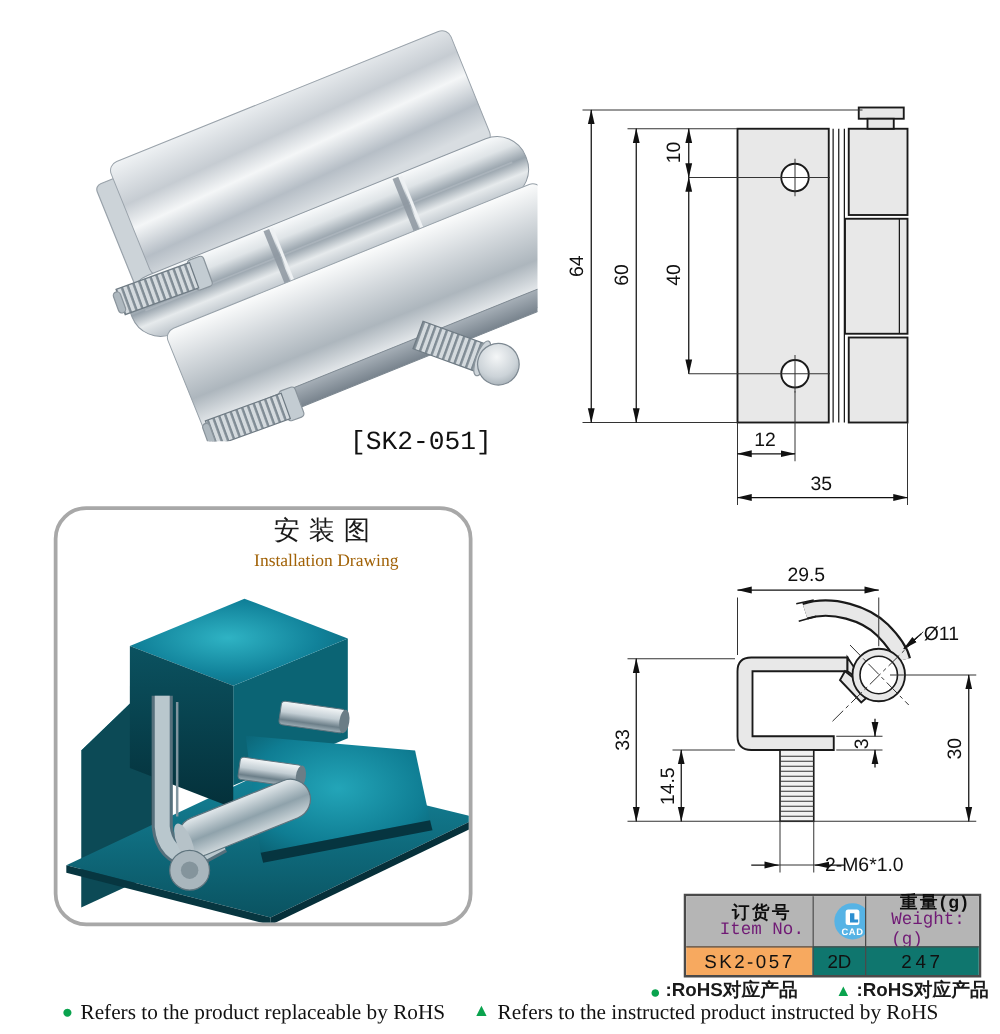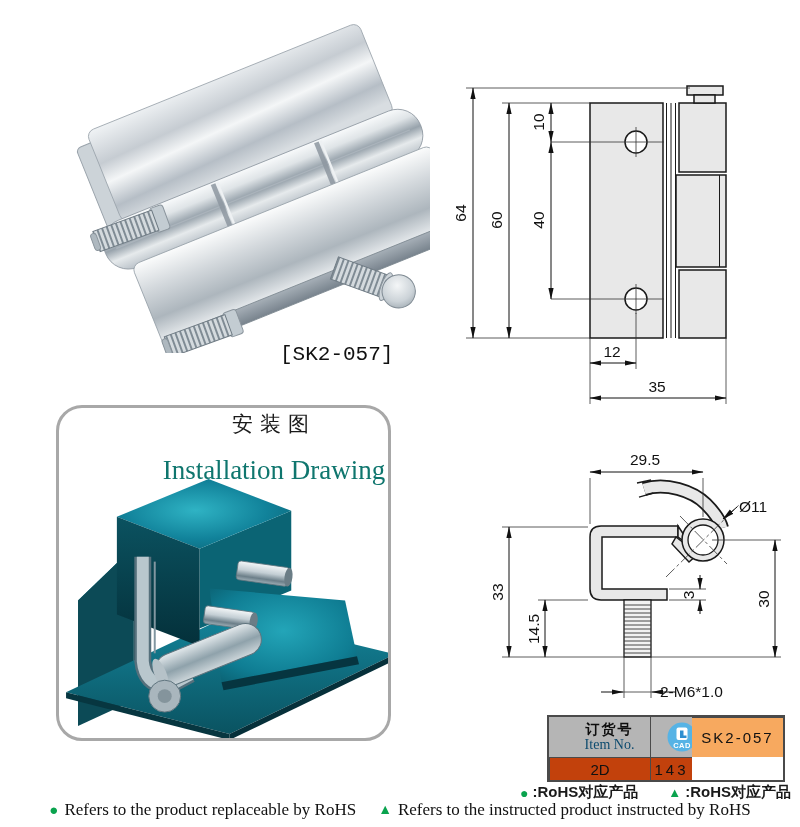--- a/index.html
+++ b/index.html
@@ -2,36 +2,36 @@
 <html><head>
 <meta charset="utf-8">
 <style>
   html,body{margin:0;padding:0;background:#ffffff;}
   #page{position:relative;width:800px;height:827px;background:#fff;overflow:hidden;
         font-family:"Liberation Sans",sans-serif;color:#111;}
   svg text{font-family:"Liberation Sans",sans-serif;}
   .dimtxt{font-size:15.5px;fill:#111;}
   .abs{position:absolute;}
   
-  #install-box{position:absolute;left:56px;top:405px;width:335px;height:336px;
+  #install-box{position:absolute;left:43px;top:405px;width:335px;height:336px;
     border:3px solid #a8a8a8;border-radius:26px;box-sizing:border-box;}
   #install-titles{position:absolute;right:-6px;top:2px;width:240px;text-align:center;}
   #install-title-cn{font-size:21px;letter-spacing:7px;color:#1a1a1a;}
-  #install-title-en{font-size:27px;font-family:"Liberation Serif",serif;color:#0f766e;margin-top:17px;}
+  #install-title-en{font-size:14px;font-family:"Liberation Serif",serif;color:#a16207;margin-top:4px;}
   
   #photo-caption{position:absolute;left:280px;top:343px;font-family:"Liberation Mono",monospace;
     font-size:21px;color:#111;}
   
   #spec-table{position:absolute;left:547px;top:715px;width:238px;height:67px;
     border:2px solid #4a4a4a;box-sizing:border-box;display:grid;
     grid-template-columns:101px 42px 91px;grid-template-rows:40px 23px;}
   .th{background:#b5b5b5;display:flex;flex-direction:column;align-items:center;justify-content:center;line-height:1.1;padding-left:20px;}
   .th .cn{font-size:14px;font-weight:600;color:#0e0e0e;letter-spacing:2px;}
-  .th .en{font-size:14px;font-family:Liberation Serif, serif;color:#0c4a6e;}
-  .td{background:#c2410c;display:flex;align-items:center;justify-content:center;font-size:15px;color:#111;}
+  .th .en{font-size:14px;font-family:Liberation Mono, monospace;color:#701a75;}
+  .td{background:#0f766e;display:flex;align-items:center;justify-content:center;font-size:15px;color:#111;}
   .bl{border-left:1.5px solid #4a4a4a;}
   .bt{border-top:1.5px solid #4a4a4a;}
   #cell-item{background:#f7a95f;letter-spacing:2px;}
   #cell-weight{letter-spacing:3px;}
   
   #footnote-cn{position:absolute;right:9px;top:783px;font-size:15px;font-weight:600;
     color:#1a1a1a;display:flex;align-items:center;gap:4px;white-space:nowrap;}
   #footnote-en{position:absolute;left:0;top:800px;width:800px;display:flex;justify-content:center;
     align-items:center;gap:6px;font-family:"Liberation Serif",serif;font-size:17px;color:#111;white-space:nowrap;}
   .mk-c{color:#0aa34e;font-size:14px;line-height:1;}
@@ -102,21 +102,21 @@
       <rect x="12" y="-11" width="66" height="22" fill="url(#thr)" stroke="#6f7b84"></rect>
       <rect x="76" y="-9" width="6" height="18" rx="3" fill="#aeb8bf" stroke="#8a949c"></rect>
     </g>
     <g transform="translate(322,258) rotate(20)">
       <rect x="0" y="-12" width="56" height="24" fill="url(#thr)" stroke="#6f7b84"></rect>
       <ellipse cx="56" cy="0" rx="5" ry="15" fill="#cdd4d9" stroke="#8a949c"></ellipse>
       <circle cx="70" cy="0" r="17" fill="url(#hgrad)" stroke="#7e8992"></circle>
     </g>
   </svg>
 
-  <div id="photo-caption">[SK2-057]</div>
+  <div id="photo-caption">[SK2-051]</div>
 
   <svg class="abs" style="left:430px;top:55px" width="370" height="360" viewBox="430 55 370 360">
     <defs>
       <marker id="ar1" viewBox="0 0 11 7" refX="10.5" refY="3.5" markerWidth="12" markerHeight="7.6" orient="auto-start-reverse" markerUnits="userSpaceOnUse">
         <path d="M0,1 L11,3.5 L0,6 Z" fill="#111"></path>
       </marker>
     </defs>
 
     <g fill="#e8e8e8" stroke="#1a1a1a" stroke-width="1.5">
       <rect x="590" y="103" width="73" height="235"></rect>
@@ -288,23 +288,27 @@
       <span class="en">Item No.</span>
     </div>
     <div class="th bl">
       <svg width="32" height="32" viewBox="0 0 32 32">
         <circle cx="16" cy="16" r="14.5" fill="#56b3e5"></circle>
         <rect x="10.5" y="6.5" width="11" height="12.5" rx="2" fill="#ffffff"></rect>
         <path d="M14,9.5 h3.5 v5 h3 v2.5 h-6.5 z" fill="#2e8fd0"></path>
         <text x="16" y="27" text-anchor="middle" font-size="7.5" font-weight="bold" fill="#ffffff" letter-spacing="0.5">CAD</text>
       </svg>
     </div>
+    <div class="th bl">
+      <span class="cn">重量(g)</span>
+      <span class="en">Weight:(g)</span>
+    </div>
     <div class="td bt" id="cell-item">SK2-057</div>
     <div class="td bt bl" id="cell-cad">2D</div>
-    <div class="td bt bl" id="cell-weight">143</div>
+    <div class="td bt bl" id="cell-weight">247</div>
   </div>
 
   <div id="footnote-cn">
     <span class="mk-c">●</span>
       <span>:RoHS对应产品</span>
     <span class="gap1"></span>
     <span class="mk-t">▲</span>
       <span>:RoHS对应产品</span>
   </div>
   <div id="footnote-en">

